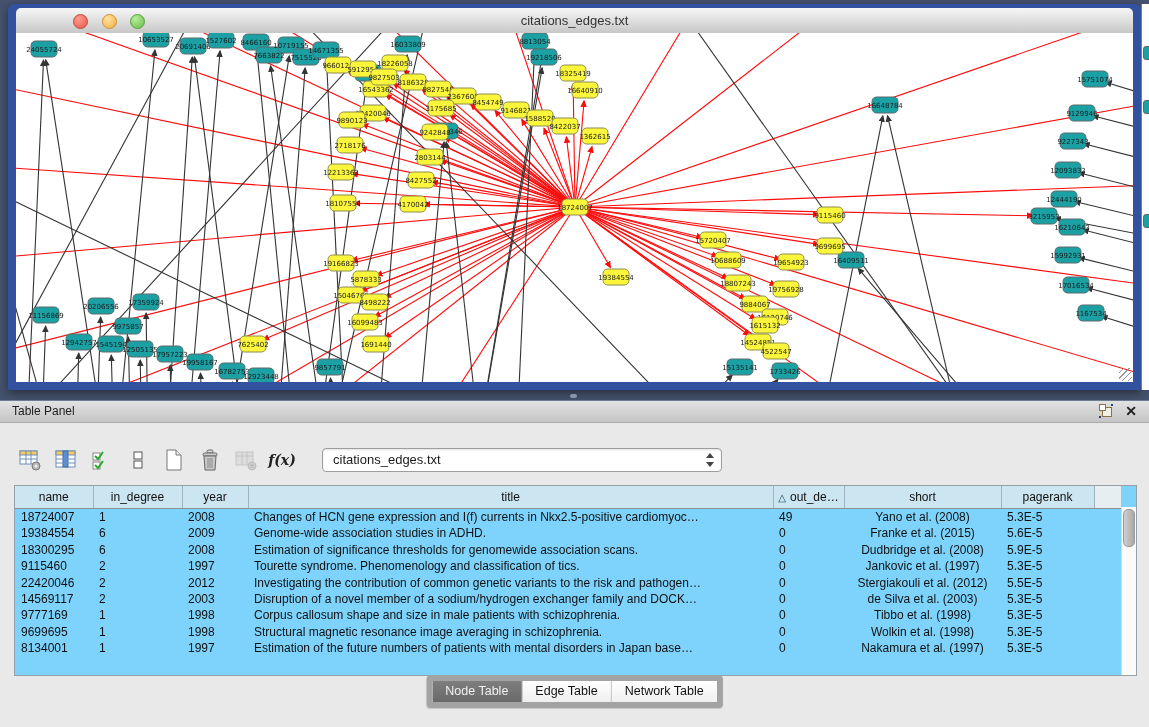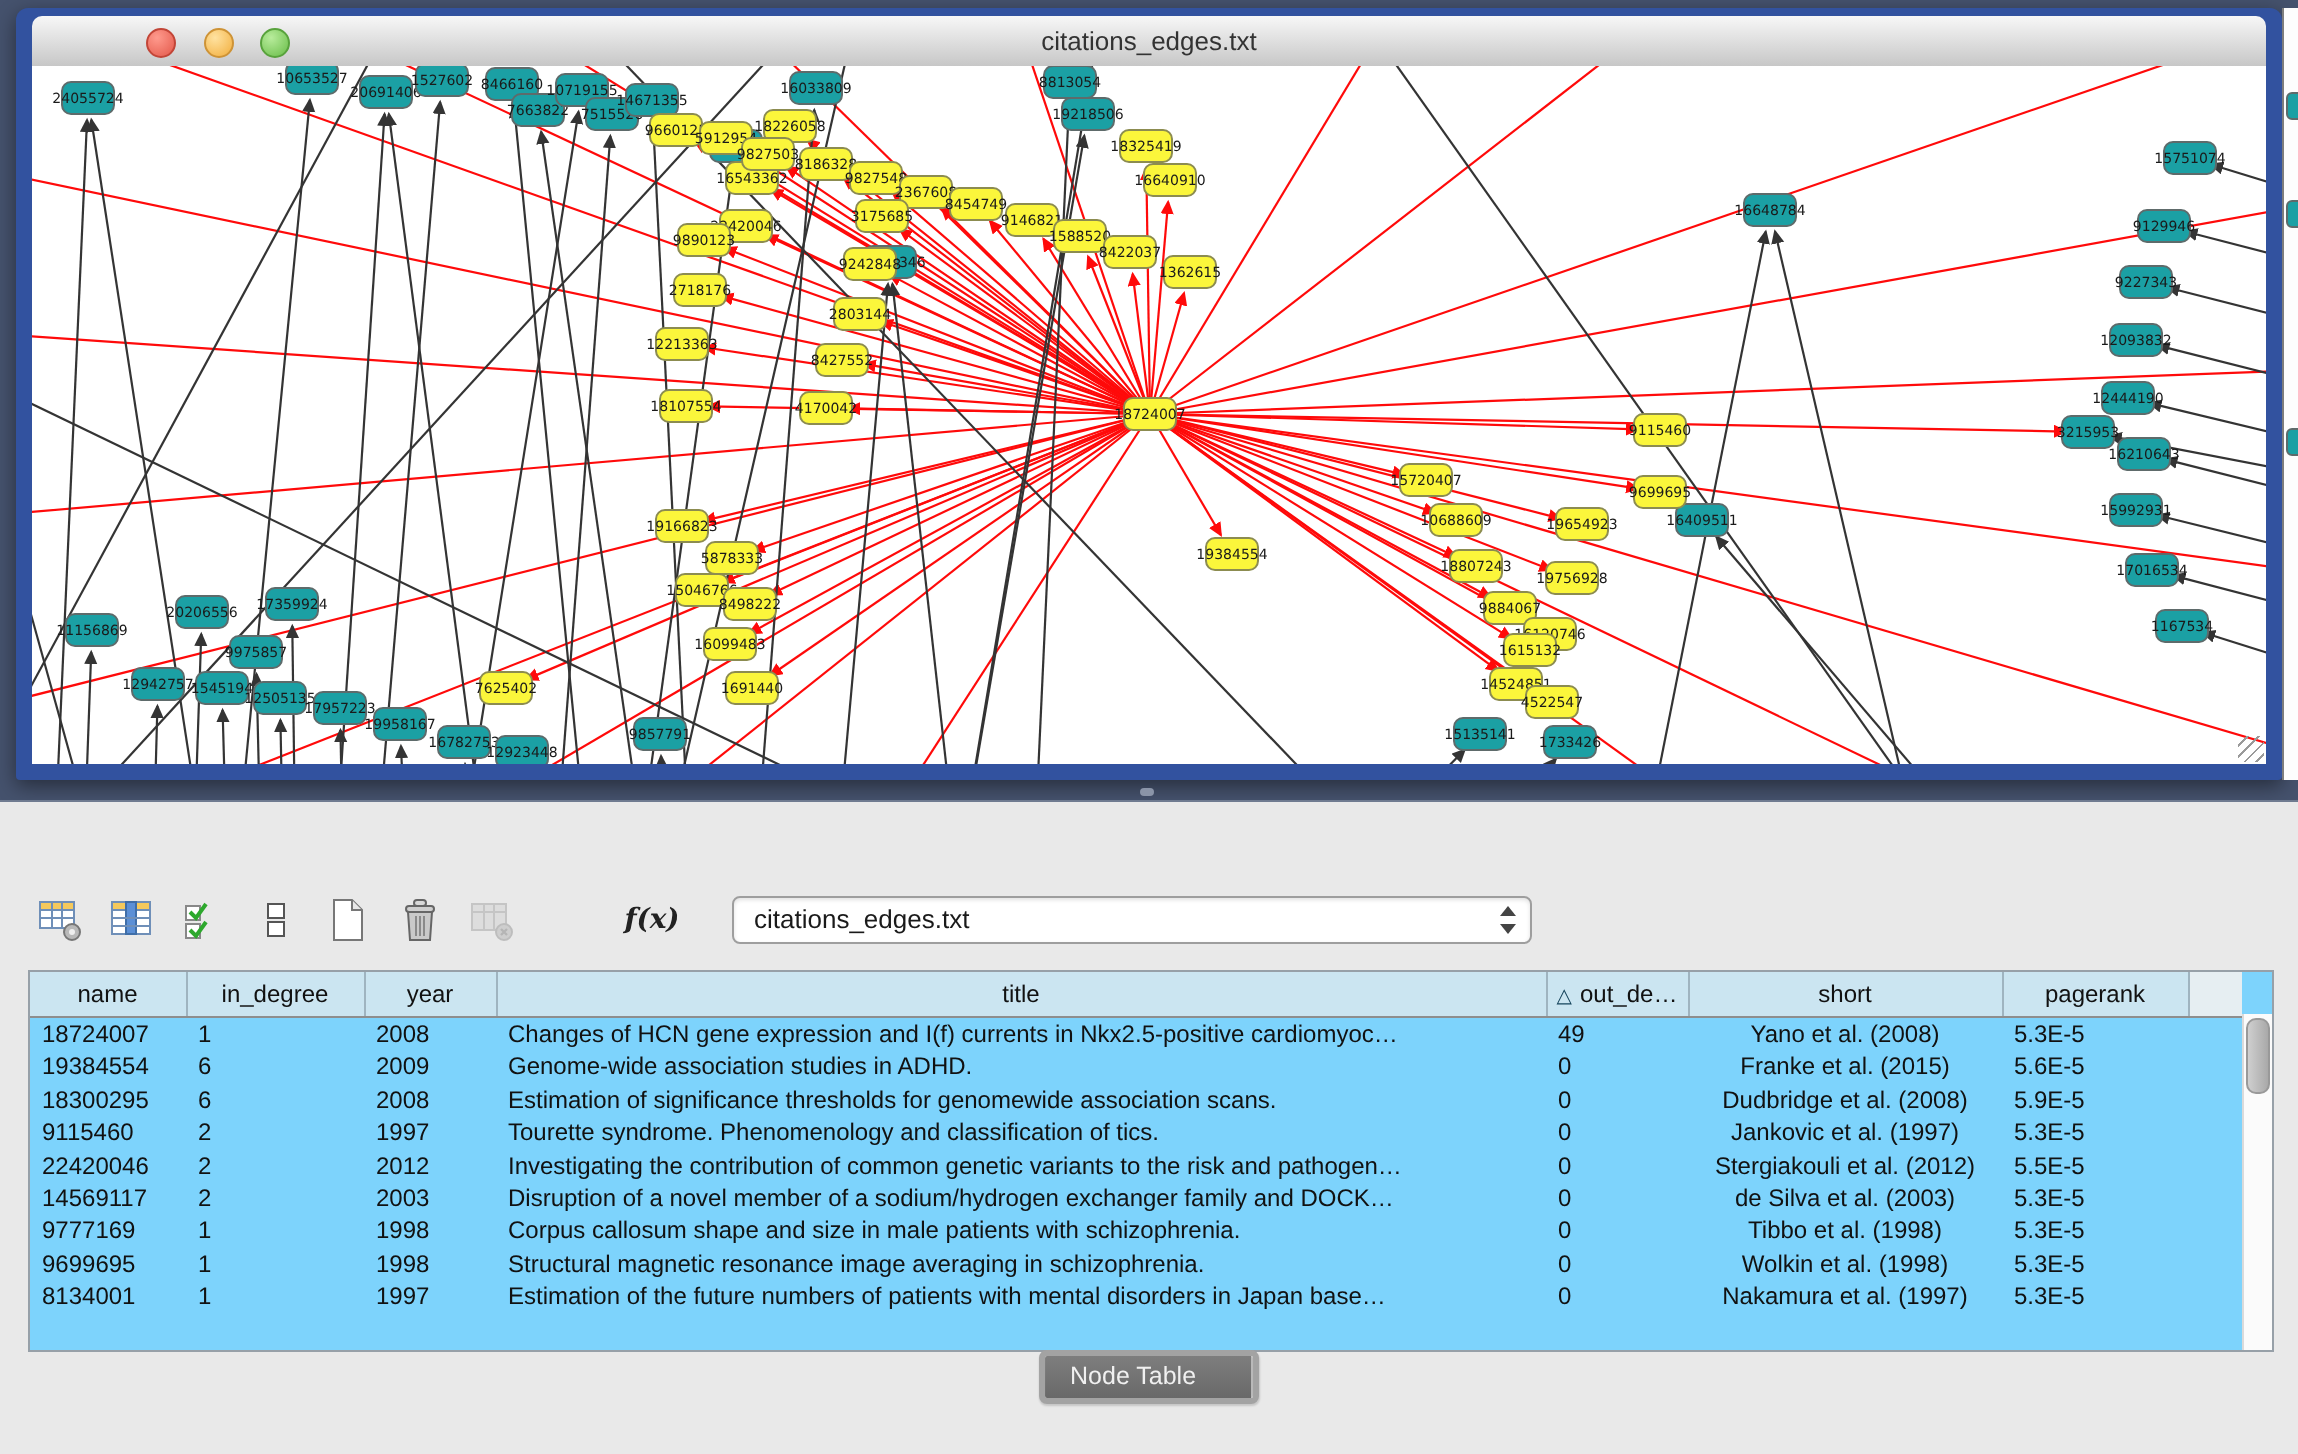--- a/index.html
+++ b/index.html
@@ -41,21 +41,21 @@
   .float-btn{position:absolute;right:36px;top:3px;width:14px;height:14px;}
   .float-btn .sq1{position:absolute;left:3px;top:3px;width:8px;height:8px;border:1px solid #8A7440;background:#F2EFE4;}
   .float-btn .sq2{position:absolute;left:0;top:0;width:5px;height:5px;border:1px solid #8A7440;background:#FFF;}
   .float-btn .dot1{position:absolute;right:0;top:0;width:2px;height:2px;background:#27407E;}
   .float-btn .dot2{position:absolute;left:0;bottom:0;width:2px;height:2px;background:#27407E;}
   .close-btn{position:absolute;right:12px;top:1px;font-size:14px;font-weight:bold;color:#1E1E1E;line-height:18px;}
 
   .toolbar{position:absolute;left:18px;top:45px;height:28px;display:flex;align-items:center;gap:12px;}
   .tb-icon{width:24px;height:24px;display:flex;align-items:center;justify-content:center;}
   .tb-icon.disabled{opacity:.45;}
-  .fx{font-family:"DejaVu Serif",serif;font-style:italic;font-weight:bold;font-size:14px;color:#222;margin-left:44px;}
+  .fx{font-family:"DejaVu Serif",serif;font-style:italic;font-weight:bold;font-size:14px;color:#222;}
   .dropdown{position:relative;margin-left:16px;width:398px;height:22px;background:#FFF;
     border:1px solid #9E9E9E;border-radius:4px;box-shadow:inset 0 1px 2px rgba(0,0,0,.12);}
   .dropdown .val{position:absolute;left:10px;top:3px;font-size:13px;color:#1A1A1A;}
   .dd-arrows{position:absolute;right:7px;top:3px;width:9px;height:16px;}
   .dd-arrows .up{position:absolute;left:1px;top:1px;width:0;height:0;
     border-left:4px solid transparent;border-right:4px solid transparent;border-bottom:5px solid #444;}
   .dd-arrows .down{position:absolute;left:1px;bottom:1px;width:0;height:0;
     border-left:4px solid transparent;border-right:4px solid transparent;border-top:5px solid #444;}
 
   .table-wrap{position:absolute;left:14px;top:84px;width:1121px;height:189px;background:#7dd3fc;
@@ -66,21 +66,21 @@
   th.filler{border-right:none;background:#E6EEF2;}
   .sort-glyph{font-size:10px;margin-right:4px;color:#16445C;}
   td{font-size:12px;color:#111;line-height:16.4px;height:16.4px;padding:0 6px;
      white-space:nowrap;overflow:hidden;}
   td.c5{text-align:center;}
   .scrollbar{position:absolute;right:0;top:21px;bottom:0;width:14px;background:#FBFBFB;border-left:1px solid #DADADA;}
   .scroll-thumb{position:absolute;left:1px;top:2px;width:10px;height:36px;border-radius:5px;
      background:linear-gradient(90deg,#CFCFCF,#A9A9A9);border:1px solid #999;}
 
   .tabs{position:absolute;left:50%;transform:translateX(-50%);top:274px;height:21px;display:flex;
-     border:3px solid #a3a3a3;border-radius:4px;overflow:hidden;background:#FFF;box-shadow:0 1px 1px rgba(0,0,0,.15);flex-direction:column;}
+     border:6px solid #a3a3a3;border-radius:4px;overflow:hidden;background:#FFF;box-shadow:0 1px 1px rgba(0,0,0,.15);}
   .tab{padding:0 13px;font-size:12.5px;line-height:21px;color:#111;
      background:linear-gradient(#FFFFFF,#EFEFEF);border-right:1px solid #B9B9B9;}
   .tab:last-child{border-right:none;}
   .tab.active{background:linear-gradient(#7E7E7E,#696969);color:#F0F0F0;}
 
   .status-bar{position:absolute;left:0;bottom:0;width:100%;height:26px;border-top:1px solid #ACACAC;
      background:linear-gradient(#EAEAEA,#DCDCDC);}
   .memory-label{position:absolute;right:42px;top:7px;font-size:11px;color:#222;}
   .memory-dot{position:absolute;right:18px;top:5px;width:15px;height:15px;border-radius:50%;
      border:1px solid #4E4E4E;background:radial-gradient(circle at 35% 30%,#8FE07E,#3CB83C);}
@@ -575,20 +575,30 @@
 </div>
 
 <div id="bg-sliver">
   <div class="sliver-chip" style="top:42px"></div>
   <div class="sliver-chip" style="top:96px"></div>
   <div class="sliver-chip" style="top:210px"></div>
 </div>
 <div id="splitter-dot"></div>
 
 <div id="table-panel">
+  <div class="panel-header">
+    <span class="panel-title">Table Panel</span>
+    <span class="float-btn">
+      <span class="sq1"></span>
+        <span class="sq2"></span>
+        <span class="dot1"></span>
+        <span class="dot2"></span>
+    </span>
+    <span class="close-btn">✕</span>
+  </div>
 
   <div class="toolbar">
     <span class="tb-icon">
       <svg width="22" height="22">
           <rect x="1" y="2" width="17" height="13" fill="#FFF" stroke="#6F8FB8"></rect>
           <rect x="1" y="2" width="17" height="4" fill="#F5C95C" stroke="#6F8FB8"></rect>
           <line x1="7" y1="2" x2="7" y2="15" stroke="#6F8FB8"></line>
           <line x1="12" y1="2" x2="12" y2="15" stroke="#6F8FB8"></line>
           <line x1="1" y1="10" x2="18" y2="10" stroke="#6F8FB8"></line>
           <circle cx="17" cy="17" r="4" fill="#B9B9B9" stroke="#777"></circle>

